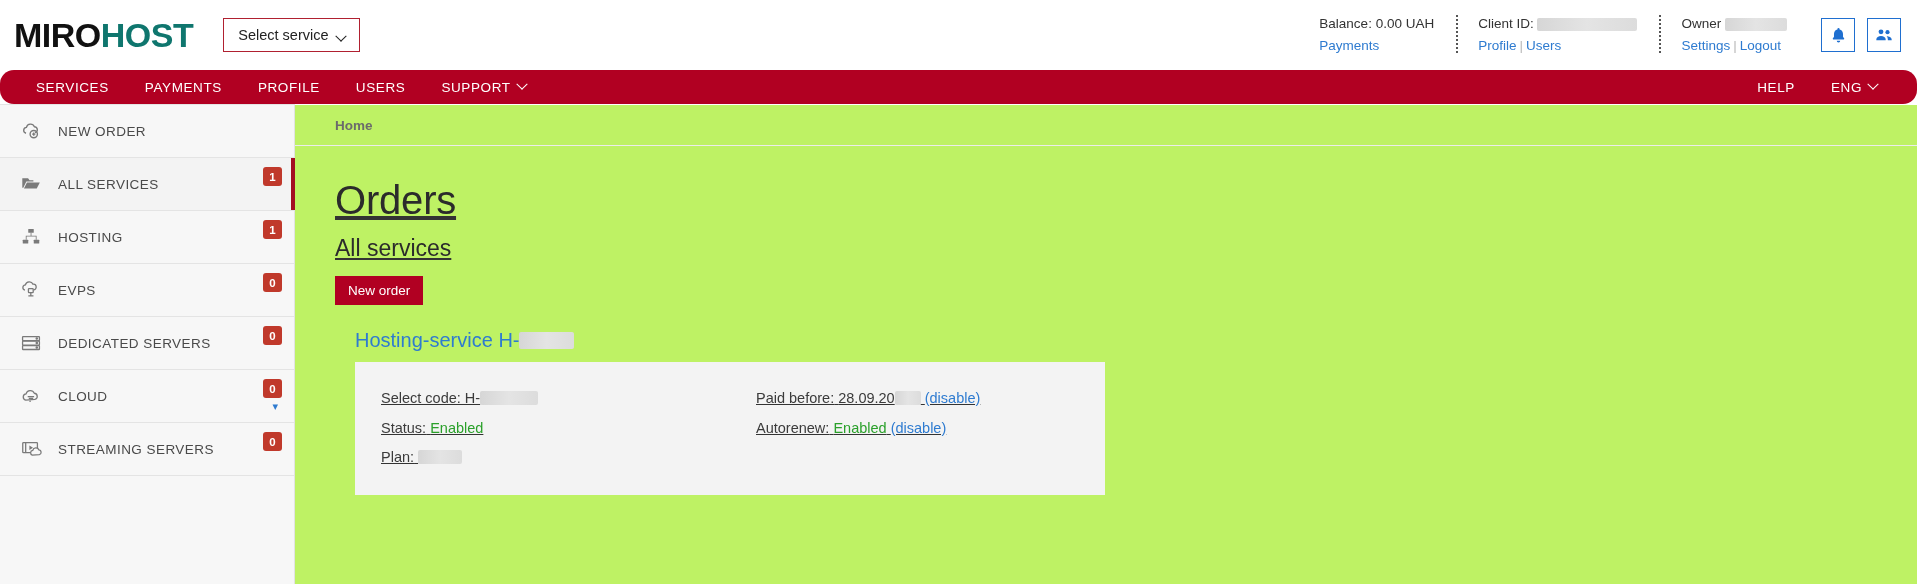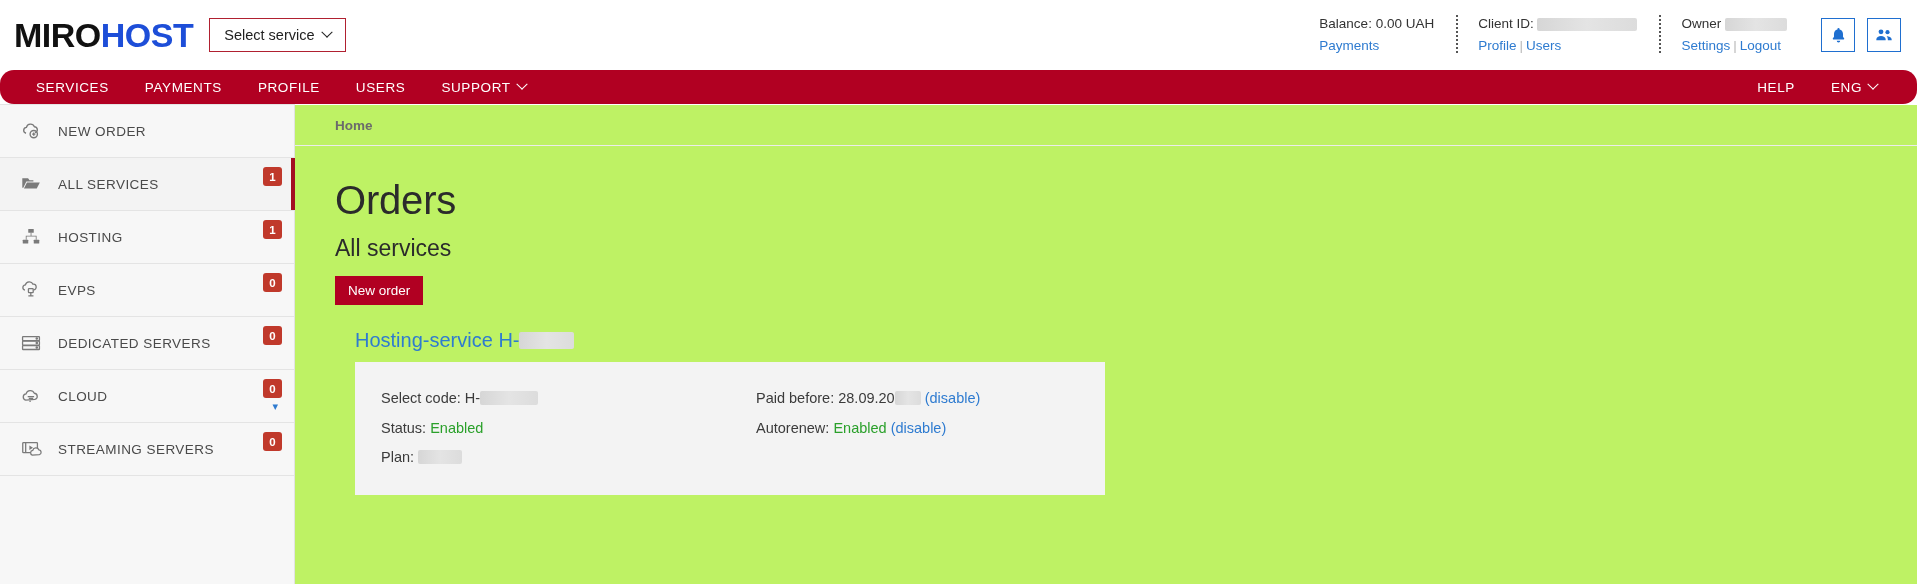--- a/index.html
+++ b/index.html
@@ -24,32 +24,32 @@
   }
   .logo {
     font-size: 34px;
     font-weight: 700;
     letter-spacing: -0.5px;
     line-height: 1;
     user-select: none;
     white-space: nowrap;
   }
   .logo .miro { color: #111111; }
-  .logo .host { color: #1d4ed8; }
+  .logo .host { color: #0f766e; }
 
   .select-service {
-    margin-left: 16px;
+    margin-left: 30px;
     border: 1px solid #b02030;
     color: #222;
     font-size: 14.5px;
     padding: 8px 14px;
     background: #fff;
     white-space: nowrap;
     display: flex;
-    align-items: center;
+    align-items: flex-end;
     gap: 8px;
     cursor: pointer;
   }
   .chev {
     display: inline-block;
     width: 8px; height: 8px;
     border-right: 1.6px solid currentColor;
     border-bottom: 1.6px solid currentColor;
     transform: rotate(45deg) translate(-2px,-2px);
   }
@@ -209,21 +209,21 @@
     height: 42px;
     display: flex;
     align-items: center;
     padding: 0 0 0 40px;
     border-bottom: 1px solid #ececec;
     border-top: 1px solid #fff;
     font-size: 13.5px;
     font-weight: 700;
     color: #6b6b6b;
   }
-  .content { padding: 24px 40px 0 40px; }
+  .content { padding: 24px 40px 0 40px; text-decoration: underline; }
   h1.page-title {
     font-size: 40px;
     font-weight: 300;
     color: #2b2b2b;
     margin: 8px 0 12px 0;
     letter-spacing: -0.2px;
   }
   h2.section-title {
     font-size: 23px;
     font-weight: 400;

